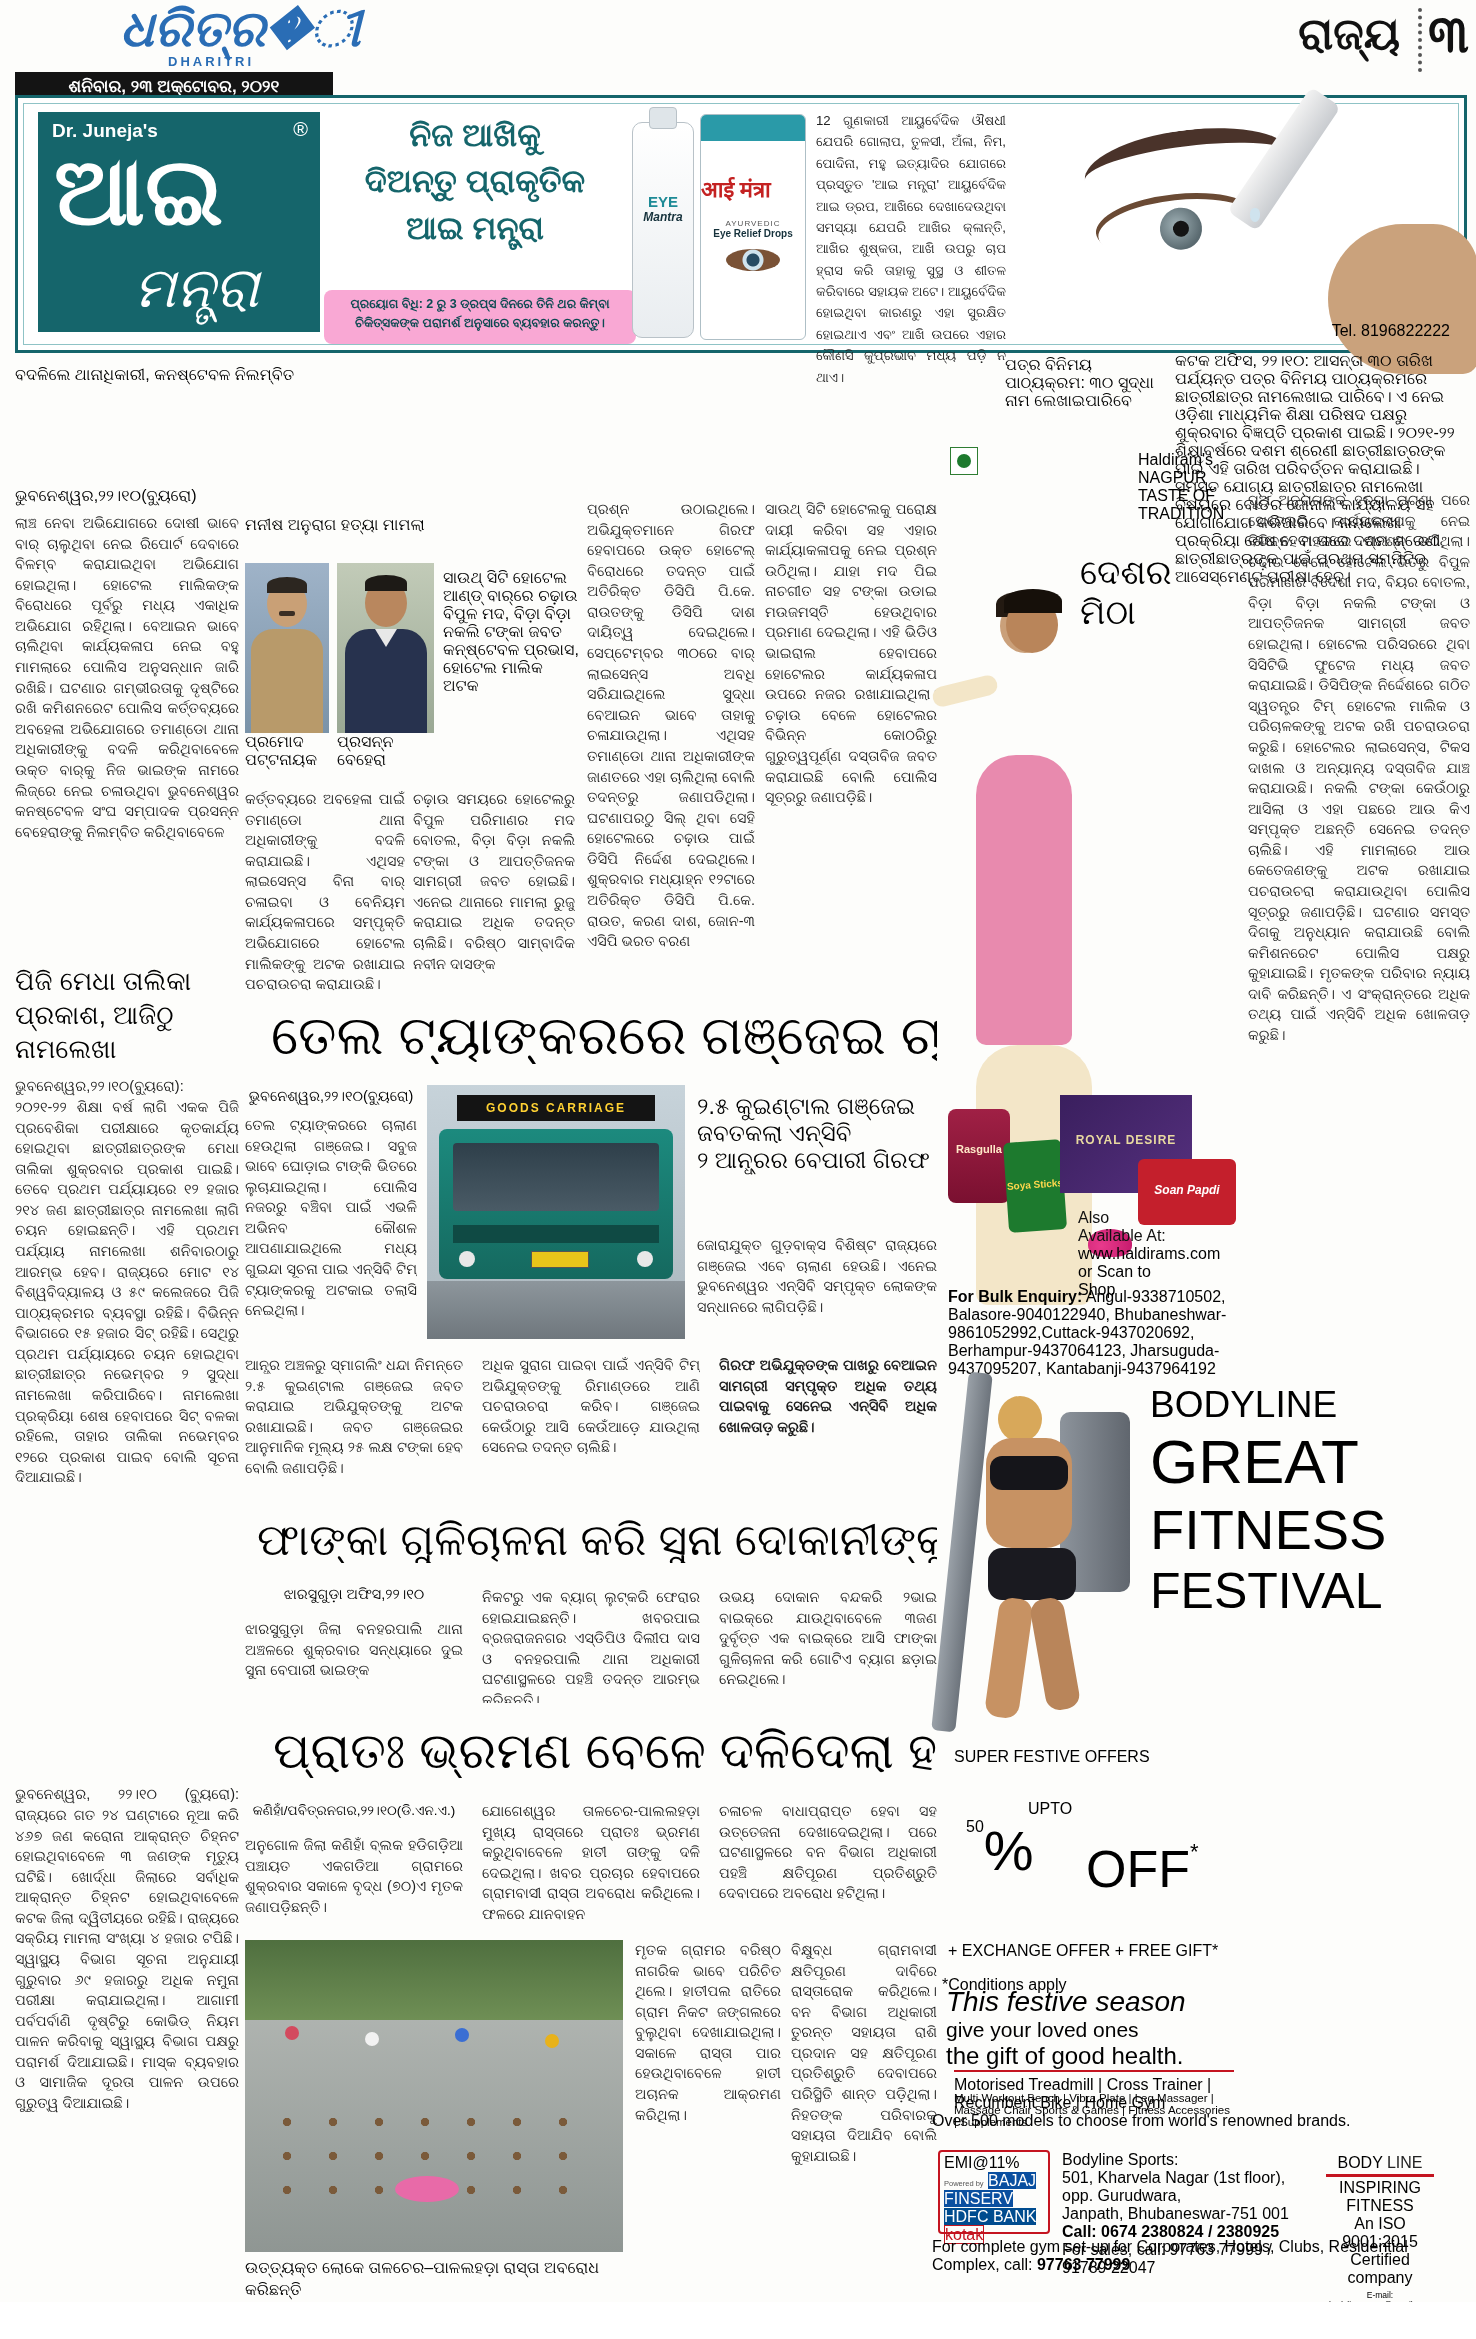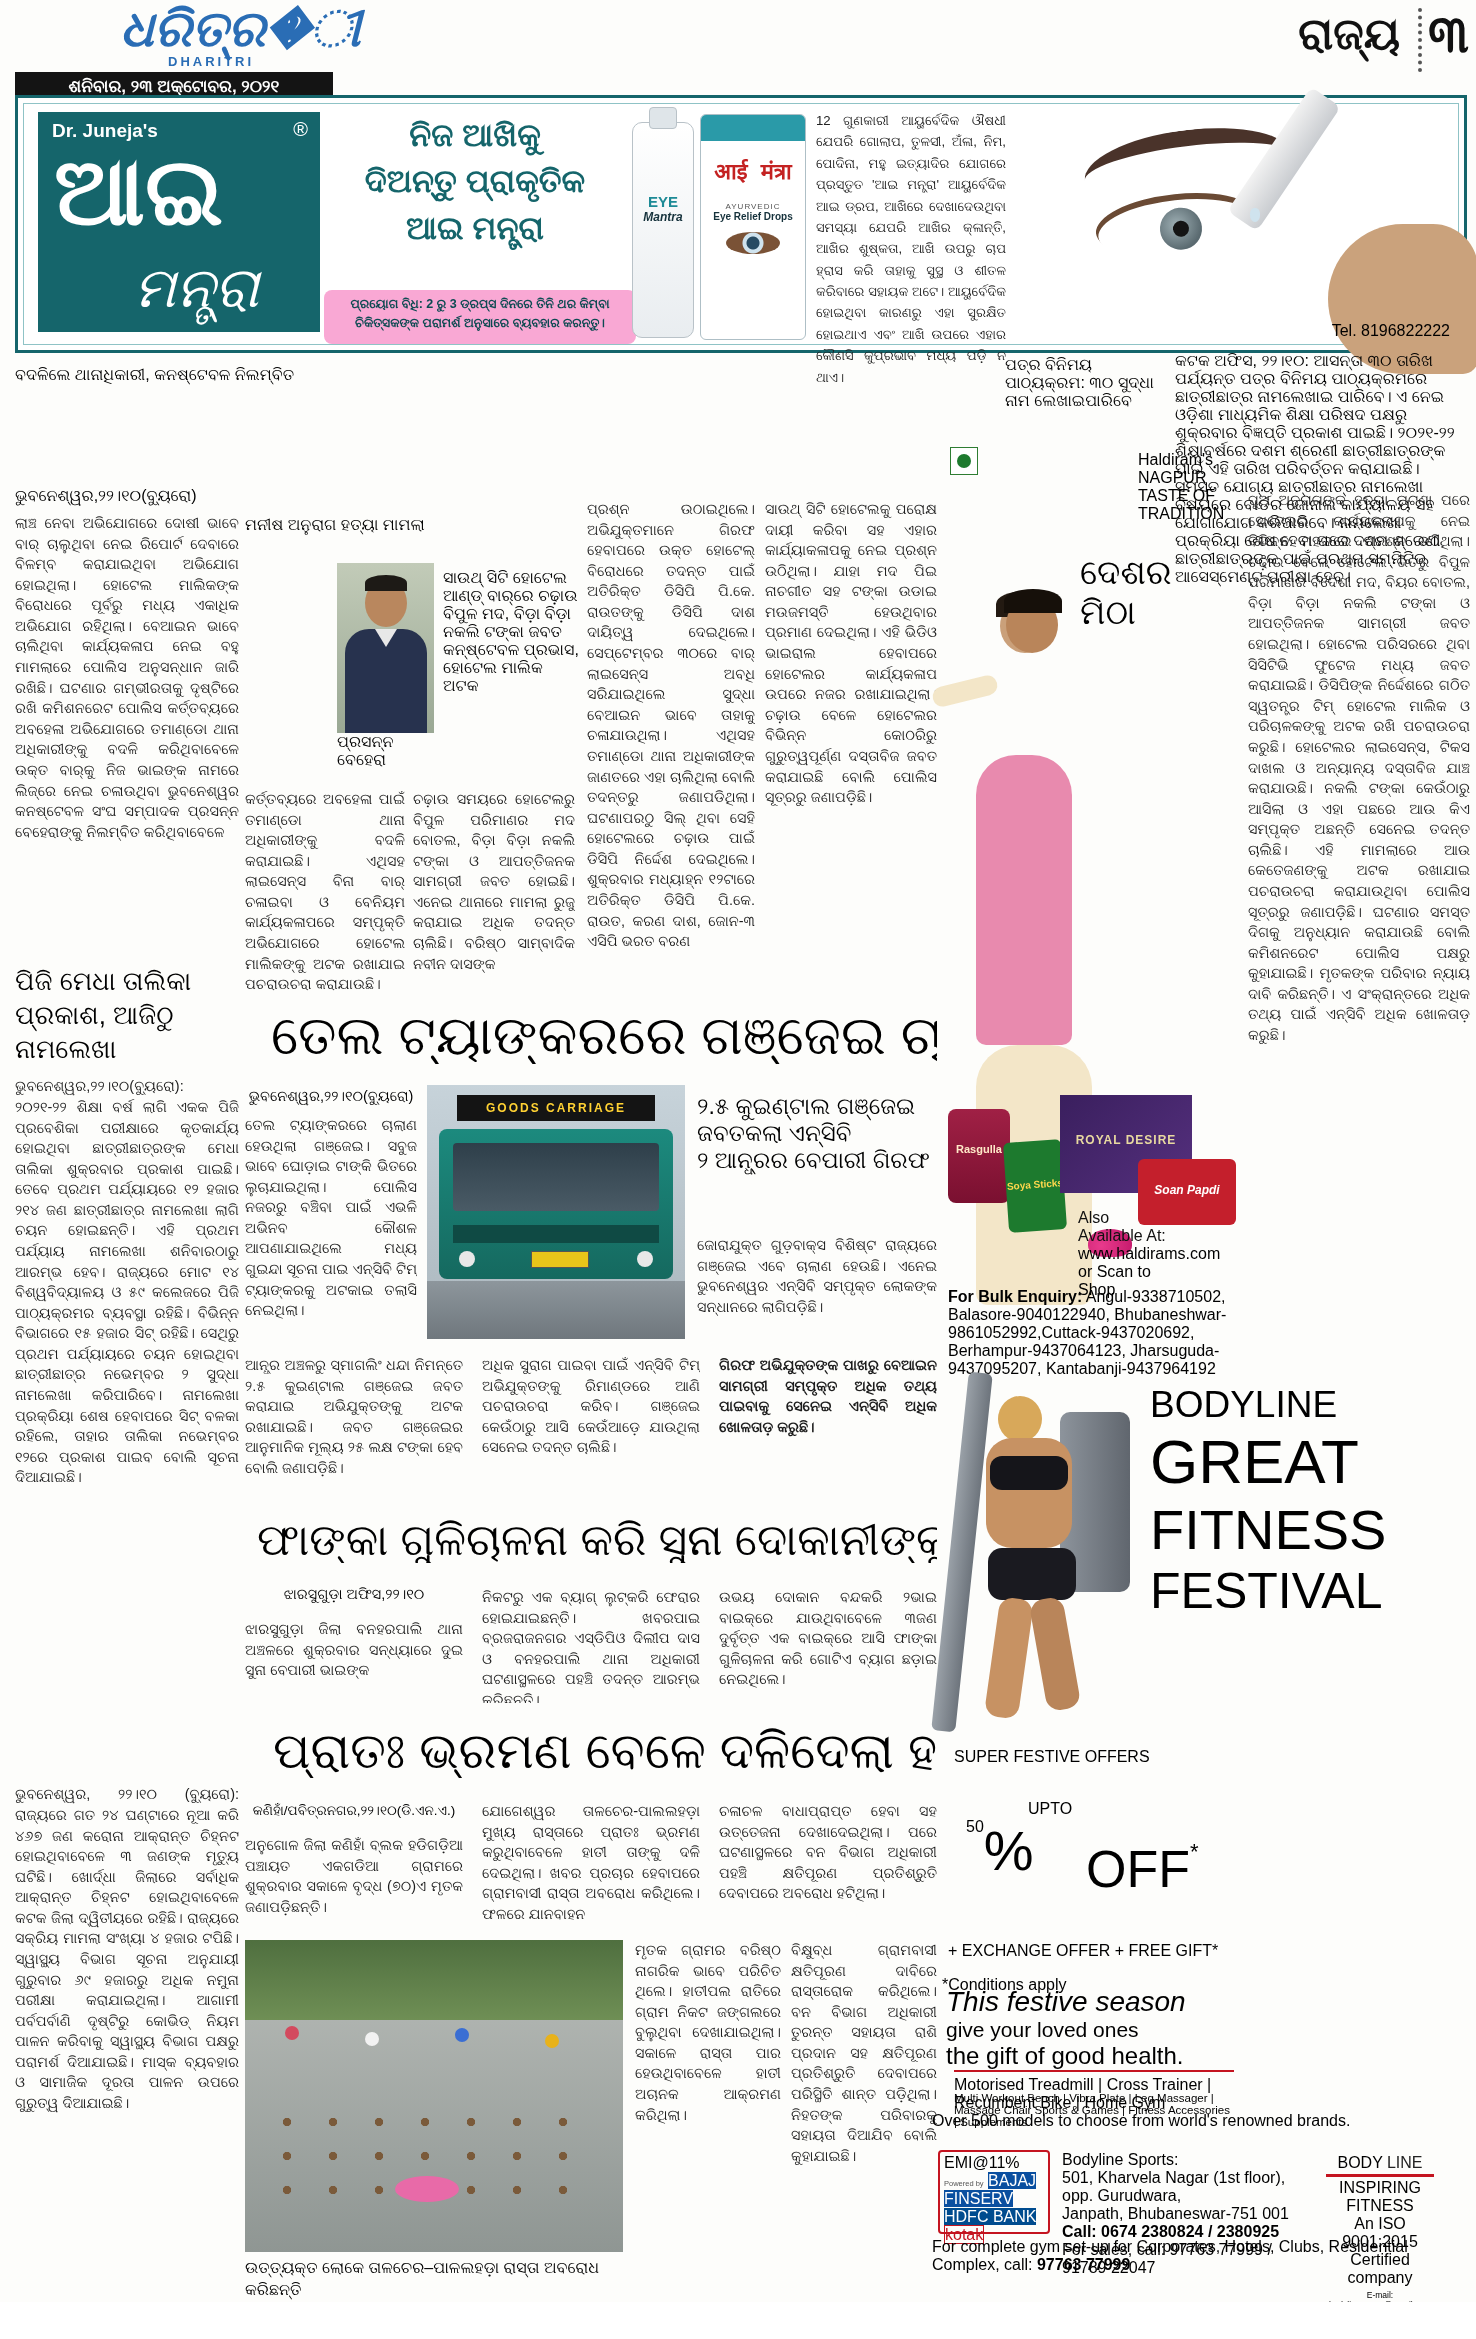--- a/index.html
+++ b/index.html
@@ -24,21 +24,21 @@
   .ea-big{font-size:94px;font-weight:800;font-family:"Liberation Serif",serif;line-height:.9;}
   .ea-script{font-size:56px;font-style:italic;font-family:"Liberation Serif",serif;line-height:1;}
   .ea-tag{font-size:32px;font-weight:800;color:#15656b;text-align:center;line-height:1.45;}
   .ea-usage{background:#f9a8d4;border-radius:8px;color:#0d4a52;font-weight:700;font-size:12.5px;line-height:1.55;text-align:center;padding:5px 8px;}
   .bottle{background:linear-gradient(180deg,#fff,#e9edf0);border:1px solid #b9c2c8;border-radius:10px;}
   .bottle .cap{position:absolute;left:50%;top:-16px;transform:translateX(-50%);width:26px;height:20px;background:#dfe5e9;border:1px solid #b9c2c8;border-radius:4px;}
   .bottle .bl1{color:#1d8a96;font-weight:800;font-size:15px;text-align:center;margin-top:70px;}
   .bottle .bl2{color:#16323c;font-weight:700;font-style:italic;font-size:12px;text-align:center;}
   .pack{background:#fff;border:1px solid #aebfc6;border-radius:6px;overflow:hidden;}
   .pack .band{height:26px;background:#2a9aa8;}
-  .pack .hi{color:#c42222;font-weight:800;font-size:22px;text-align:center;margin-top:14px;font-family:Liberation Mono, monospace;}
+  .pack .hi{color:#c42222;font-weight:800;font-size:22px;text-align:left;margin-top:32px;font-family:Liberation Serif, serif;}
   .pack .ay{color:#555;font-size:8px;text-align:center;letter-spacing:1px;margin-top:16px;}
   .pack .rel{color:#16323c;font-size:10px;font-weight:700;text-align:center;}
   .pack .peye{margin:10px auto 0;width:54px;height:22px;background:radial-gradient(circle at 50% 50%,#274b63 0 6px,#cfe3ee 7px 10px,#7a5236 11px);border-radius:50%;}
   .ea-body{font-size:13.2px;line-height:1.62;text-align:justify;color:#222;}
   .eyephoto{background:linear-gradient(100deg,#dcb democratic:none;}
   .eyephoto{background:linear-gradient(100deg,#dcb68e,#b98a5e 55%,#8a5f3d);overflow:hidden;}
   .tel{color:#c42222;font-weight:800;font-size:15px;}
   
   .lead-head{font-size:60px;font-weight:800;color:#0d0d0d;line-height:1.05;letter-spacing:-1px;white-space:nowrap;}
   .note-label{font-size:18.5px;font-weight:800;line-height:1.5;text-align:right;color:#111;}
@@ -187,20 +187,29 @@
     <div class="virusimg" style="width:224px;height:134px;margin-top:8px;">
       <div class="vcore"></div>
       <div class="vspike"></div>
     </div>
     <div class="body-text" style="height:540px;margin-top:10px;">ଭୁବନେଶ୍ୱର, ୨୨।୧୦ (ବ୍ୟୁରୋ): ରାଜ୍ୟରେ ଗତ ୨୪ ଘଣ୍ଟାରେ ନୂଆ କରି ୪୬୭ ଜଣ କରୋନା ଆକ୍ରାନ୍ତ ଚିହ୍ନଟ ହୋଇଥିବାବେଳେ ୩ ଜଣଙ୍କ ମୃତ୍ୟୁ ଘଟିଛି। ଖୋର୍ଦ୍ଧା ଜିଲାରେ ସର୍ବାଧିକ ଆକ୍ରାନ୍ତ ଚିହ୍ନଟ ହୋଇଥିବାବେଳେ କଟକ ଜିଲା ଦ୍ୱିତୀୟରେ ରହିଛି। ରାଜ୍ୟରେ ସକ୍ରିୟ ମାମଲା ସଂଖ୍ୟା ୪ ହଜାର ଟପିଛି। ସ୍ୱାସ୍ଥ୍ୟ ବିଭାଗ ସୂଚନା ଅନୁଯାୟୀ ଗୁରୁବାର ୬୯ ହଜାରରୁ ଅଧିକ ନମୁନା ପରୀକ୍ଷା କରାଯାଇଥିଲା। ଆଗାମୀ ପର୍ବପର୍ବାଣି ଦୃଷ୍ଟିରୁ କୋଭିଡ୍ ନିୟମ ପାଳନ କରିବାକୁ ସ୍ୱାସ୍ଥ୍ୟ ବିଭାଗ ପକ୍ଷରୁ ପରାମର୍ଶ ଦିଆଯାଇଛି। ମାସ୍କ ବ୍ୟବହାର ଓ ସାମାଜିକ ଦୂରତା ପାଳନ ଉପରେ ଗୁରୁତ୍ୱ ଦିଆଯାଇଛି।</div>
   </div>
 
   <div class="abs" style="left:245px;top:487px;width:692px;height:1810px;">
 
     <div class="abs kicker" style="left:0;top:10px;width:332px;height:56px;line-height:56px;">ମନୀଷ ଅନୁରାଗ ହତ୍ୟା ମାମଲା</div>
+    <div class="abs" style="left:0;top:76px;width:84px;">
+      <div class="photo-frame" style="width:84px;height:170px;background:linear-gradient(180deg,#9fb3c8,#7a93a8);">
+        <div class="abs" style="left:22px;top:18px;width:40px;height:46px;border-radius:50%;background:#c9a076;"></div>
+        <div class="abs" style="left:22px;top:14px;width:40px;height:16px;border-radius:50% 50% 0 0;background:#2c2620;"></div>
+        <div class="abs" style="left:34px;top:48px;width:16px;height:5px;background:#3a2e24;border-radius:2px;"></div>
+        <div class="abs" style="left:6px;top:66px;width:72px;height:104px;border-radius:22px 22px 0 0;background:#b89a6a;"></div>
+      </div>
+      <div class="caption">ପ୍ରମୋଦ ପଟ୍ଟନାୟକ</div>
+    </div>
     <div class="abs" style="left:92px;top:76px;width:97px;">
       <div class="photo-frame" style="width:97px;height:170px;background:linear-gradient(180deg,#c2cbb8,#9aa894);">
         <div class="abs" style="left:28px;top:16px;width:42px;height:48px;border-radius:50%;background:#b9875e;"></div>
         <div class="abs" style="left:28px;top:12px;width:42px;height:16px;border-radius:50% 50% 0 0;background:#1d1a16;"></div>
         <div class="abs" style="left:8px;top:66px;width:82px;height:104px;border-radius:24px 24px 0 0;background:#27324e;"></div>
         <div class="abs" style="left:38px;top:66px;width:22px;height:18px;background:#e8e8e8;clip-path:polygon(0 0,100% 0,50% 100%);"></div>
       </div>
       <div class="caption">ପ୍ରସନ୍ନ ବେହେରା</div>
     </div>
     <div class="abs" style="left:198px;top:82px;width:136px;">

